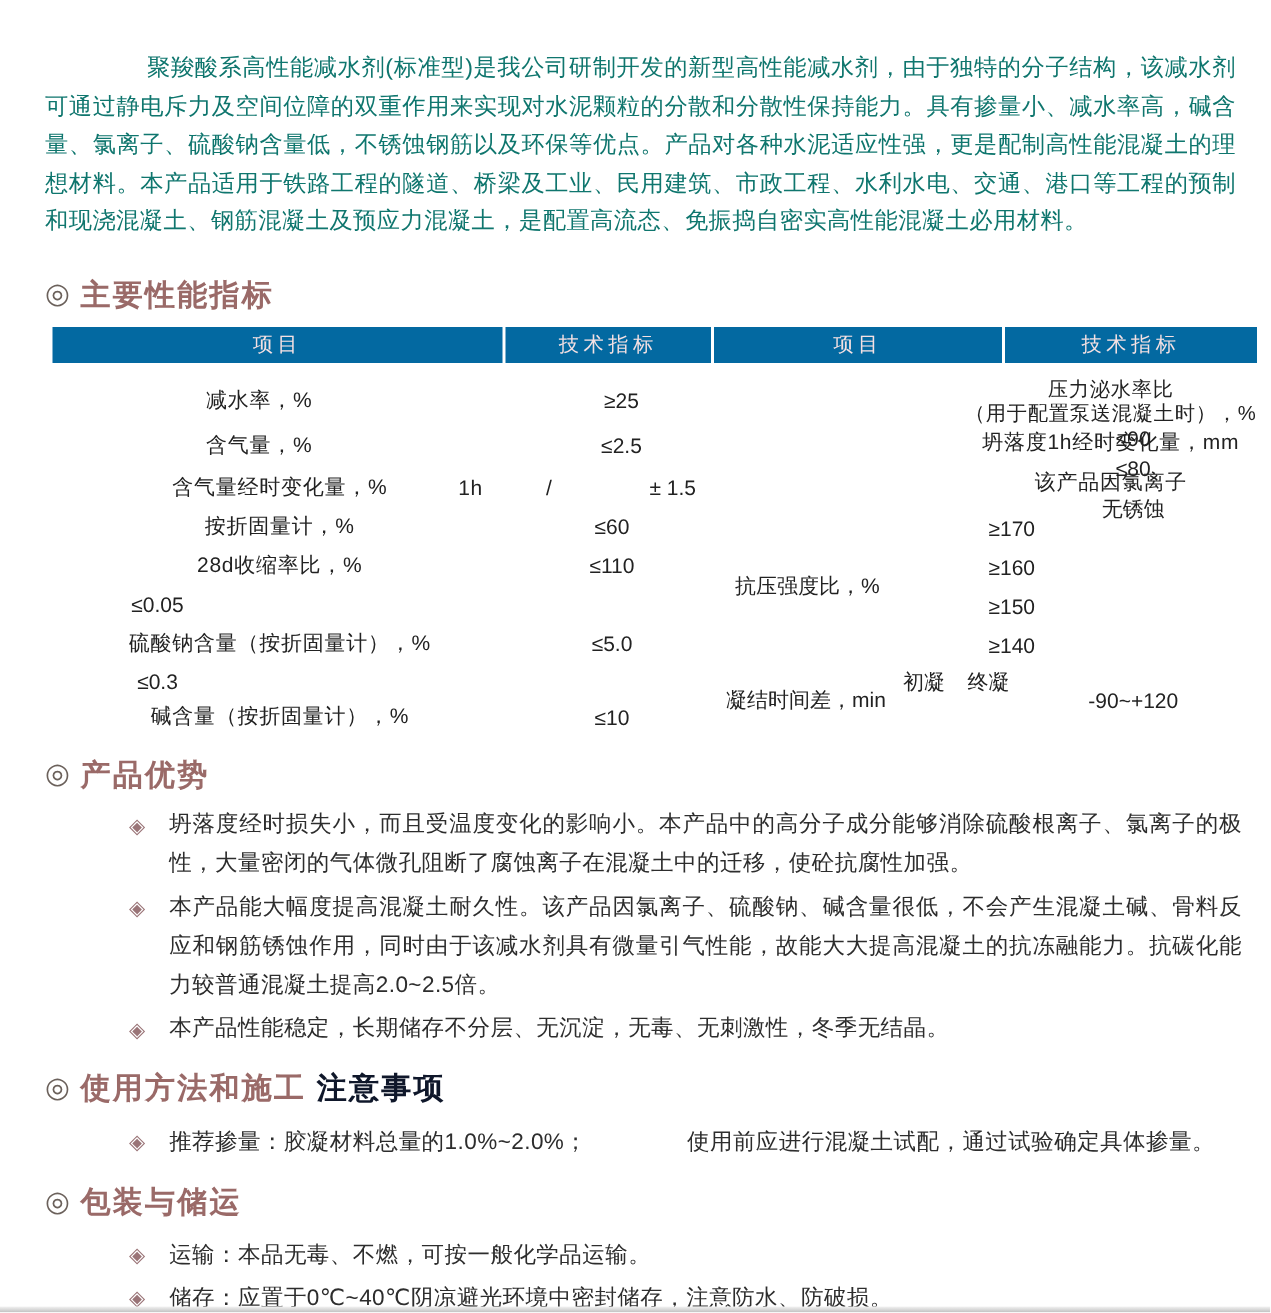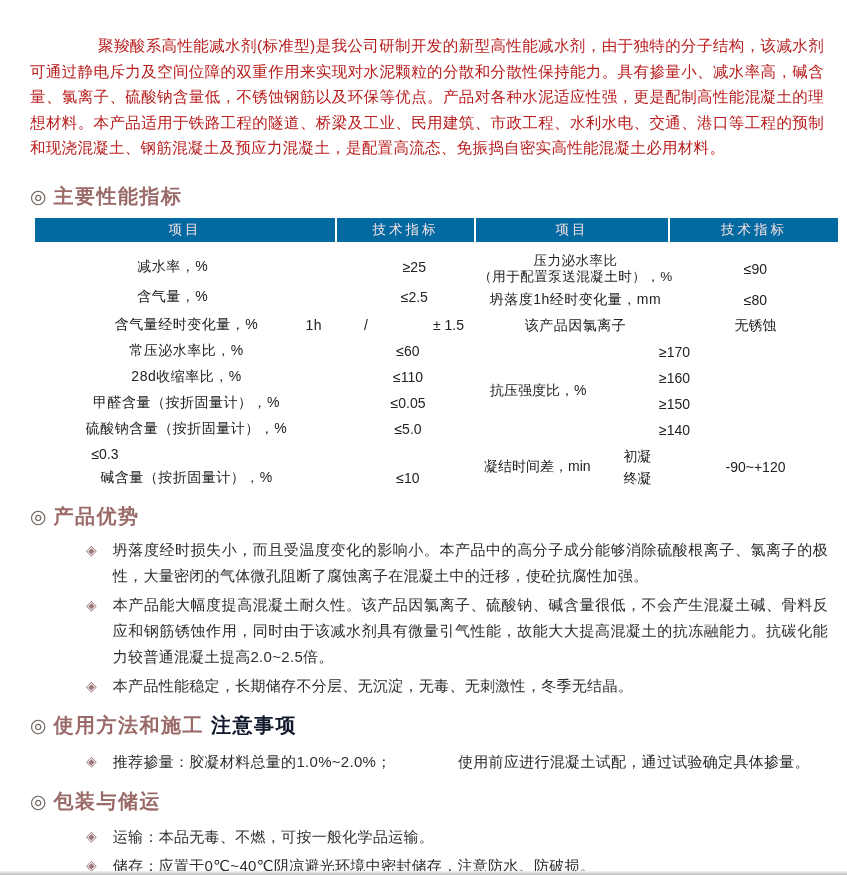--- a/index.html
+++ b/index.html
@@ -4,21 +4,21 @@
 <style>
   * { margin:0; padding:0; box-sizing:border-box; }
   html,body { background:#ffffff; }
   body { width:847px; height:875px; font-family:"Liberation Sans","DejaVu Sans",sans-serif; }
   .page { position:relative; width:847px; height:875px; background:#ffffff; overflow:hidden; color:#2d2d2d; }
 
   
   .intro {
     position:absolute; left:30px; top:33px; width:794px;
     font-size:15.5px; line-height:25.5px; letter-spacing:0.3px;
-    text-align:justify; text-indent:68px; color:#b91c1c;
+    text-align:justify; text-indent:68px; color:#0f766e;
   }
 
   
   .sec-heading {
     position:absolute; left:30px; display:flex; align-items:center; gap:7px;
     font-size:20px; font-weight:bold; letter-spacing:1.5px; color:#9a6a68;
     white-space:nowrap;
   }
   .sec-heading .marker { color:#6b615b; font-weight:bold; font-size:19px; letter-spacing:0; }
   .faded { color:#0f172a; }
@@ -40,36 +40,36 @@
   .tleft { position:absolute; left:0; top:0; width:443px; }
   .lrow { display:flex; align-items:center; }
   .rh30{ height:30px;gap:40px; } .rh26{ height:26px; } .rh24{ height:24px; }
   .lrow .it { width:303px; text-align:center; letter-spacing:0.5px; }
   .lrow .vl { width:140px; text-align:center; }
   .air-it { position:relative; }
   .air-time { position:absolute; right:16px; top:50%; transform:translateY(-50%); }
   .air-vl { display:flex; justify-content:space-between; padding:0 14px 0 26px; text-align:left; }
 
   .tright { position:absolute; left:443px; top:0; width:360px; display:flex; flex-direction:column; }
-  .rrow { display:flex; align-items:center; }
+  .rrow { display:flex; align-items:flex-end;flex-direction:column; }
   .rrow .rit { width:195px; text-align:center; letter-spacing:0.5px; }
   .rrow .rvl { width:165px; text-align:center; }
   .pressure { height:34px; }
   .pressure .rit { line-height:16px; font-size:13.5px; }
   .slump { height:27px; }
   .rust { height:26px; }
   .strength { display:flex; height:104px; }
   .strength .slab { width:114px; display:flex; align-items:center; padding-left:12px; white-space:nowrap; }
   .strength .ages { width:81px; display:flex; flex-direction:column; }
   .strength .ages span { height:26px; line-height:26px; text-align:center; }
   .strength .svals { width:165px; display:flex; flex-direction:column; }
   .strength .svals span { height:26px; line-height:26px; text-align:center; }
   .setting { display:flex; height:48px; }
   .setting .slab { width:124px; display:flex; align-items:center; padding-left:6px; white-space:nowrap; }
-  .setting .subs { width:71px; display:flex; flex-direction:column; justify-content:center; }
+  .setting .subs { width:71px; display:flex; flex-direction:row; justify-content:space-between; }
   .setting .subs span { height:22px; line-height:22px; text-align:center; }
   .setting .svl { width:165px; display:flex; align-items:center; justify-content:center; }
 
   
   .bullets { position:absolute; left:86px; width:742px; }
   #adv-bullets { top:537px; }
   #use-bullet { top:749px; width:748px; }
   #pack-bullets { top:824px; }
   .bullet { display:flex; margin-bottom:3px; }
   .bicon { color:#9a7477; font-size:14px; line-height:26px; margin-right:16px; flex:none; }
@@ -115,29 +115,28 @@
           <div class="it air-it">
             <span>含气量经时变化量，%</span>
             <span class="air-time">1h</span>
           </div>
           <div class="vl air-vl">
             <span>/</span>
             <span>± 1.5</span>
           </div>
         </div>
         <div class="lrow rh26">
-          <div class="it">常压泌水率比，%</div>
+          <div class="it">按折固量计，%</div>
           <div class="vl">≤60</div>
         </div>
         <div class="lrow rh26">
           <div class="it">28d收缩率比，%</div>
           <div class="vl">≤110</div>
         </div>
         <div class="lrow rh26">
-          <div class="it">甲醛含量（按折固量计），%</div>
           <div class="vl">≤0.05</div>
         </div>
         <div class="lrow rh26">
           <div class="it">硫酸钠含量（按折固量计），%</div>
           <div class="vl">≤5.0</div>
         </div>
         <div class="lrow rh24">
           <div class="vl">≤0.3</div>
         </div>
         <div class="lrow rh24">

